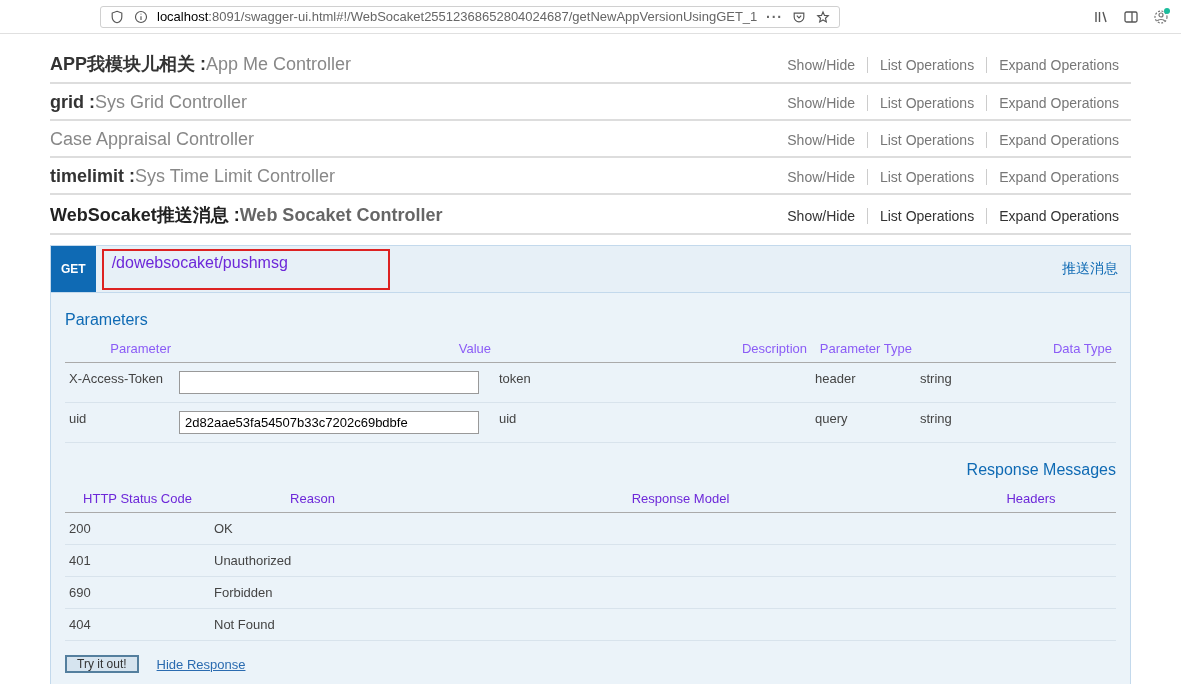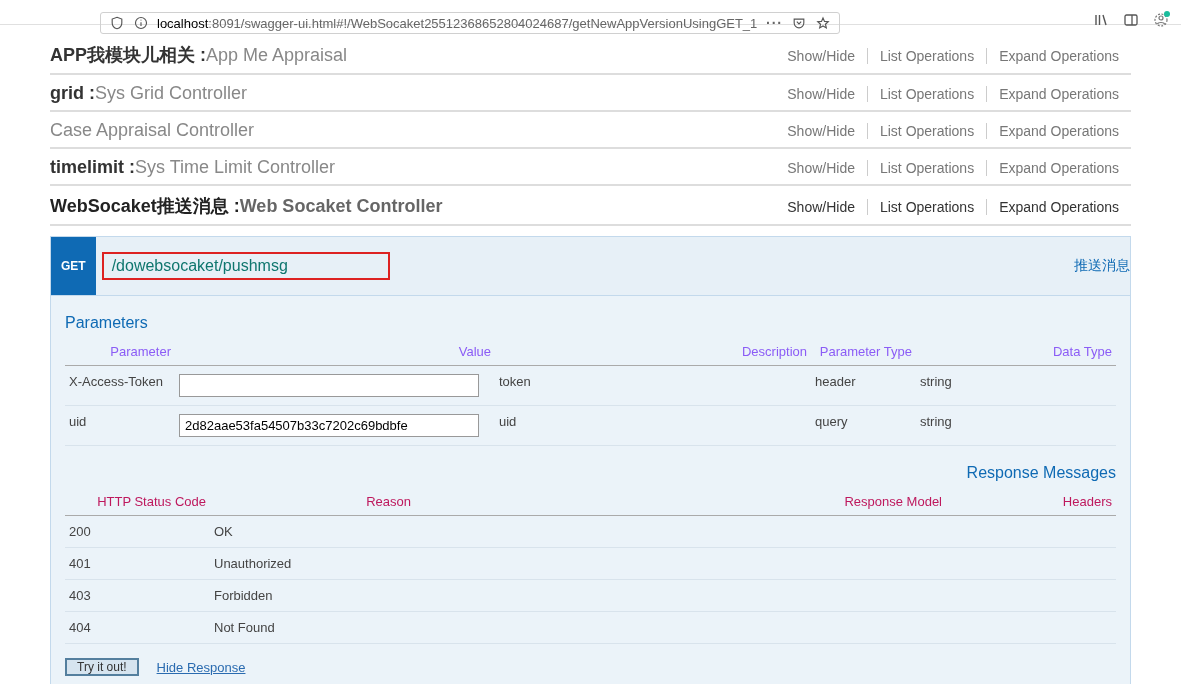--- a/index.html
+++ b/index.html
@@ -1,51 +1,51 @@
 <!DOCTYPE html>
 <html><head>
   <meta charset="utf-8">
   <style>
     * { margin: 0; padding: 0; box-sizing: border-box; }
     body { font-family: "Segoe UI", "Microsoft YaHei", Arial, sans-serif; font-size: 14px; color: #333; background: #fff; width: 1181px; }
     
-    .browser-bar { height: 25px; display: flex; align-items: flex-start; padding: 12px 12px; border-bottom: 1px solid #e0e0e0; gap: 6px; }
+    .browser-bar { height: 34px; display: flex; align-items: center; padding: 4px 12px; border-bottom: 1px solid #e0e0e0; gap: 6px; }
     .url-box { flex: 0 0 auto; width: 740px; display: flex; align-items: center; border: 1px solid #d0d0d0; border-radius: 3px; padding: 2px 8px; gap: 8px; margin-left: 88px; }
     .browser-bar .i { width: 16px; height: 16px; display: inline-flex; align-items: center; justify-content: center; }
     .url-text { font-size: 13px; color: #666; white-space: nowrap; overflow: hidden; text-overflow: ellipsis; flex: 1; }
     .url-text .host { color: #000; }
     .right-icons { margin-left: auto; display: flex; gap: 14px; align-items: center; }
     
     .content { padding: 10px 50px 20px 50px; }
     
     .section-header { display: flex; align-items: baseline; border-bottom: 2px solid #ddd; padding: 8px 0 6px 0; }
     .section-title { font-weight: bold; font-size: 18px; color: #333; }
     .section-sub { font-size: 18px; color: #888; }
     .section-header.active .section-title { color: #222; }
     .section-header.active .section-sub { color: #666; font-weight: bold; }
     .section-actions { margin-left: auto; display: flex; gap: 0; font-size: 14px; color: #777; }
     .section-actions span { padding: 0 12px; border-right: 1px solid #ccc; cursor: pointer; text-align: center; }
     .section-actions span:last-child { border-right: none; }
     .section-header.active .section-actions span { color: #333; }
     
     .endpoint-bar { display: flex; align-items: center; background: #e7f0f7; border: 1px solid #c3d9ec; margin-top: 10px; }
-    .method-get { background: #0f6ab4; color: #fff; font-size: 12px; font-weight: bold; padding: 22px 10px; }
-    .path-box { border: 2px solid #d22; padding: 3px 100px 3px 8px; font-size: 16px; color: #0f766e; margin-left: 6px; }
-    .endpoint-desc { margin-left: auto; color: #0f6ab4; font-size: 14px; padding-right: 0; }
+    .method-get { background: #0f6ab4; color: #fff; font-size: 12px; font-weight: bold; padding: 16px 10px; }
+    .path-box { border: 2px solid #d22; padding: 3px 100px 16px 8px; font-size: 16px; color: #6d28d9; margin-left: 6px; }
+    .endpoint-desc { margin-left: auto; color: #0f6ab4; font-size: 14px; padding-right: 12px; }
     
     .panel { border: 1px solid #c3d9ec; border-top: none; background: #ebf3f9; padding: 10px 14px 18px 14px; }
     .sect-label { color: #0f6ab4; font-size: 16px; margin: 8px 0 6px 0; }
     
     table.params { width: 100%; border-collapse: collapse; font-size: 13px; }
     table.params th { text-align: right; color: #8b5cf6; font-weight: normal; border-bottom: 1px solid #aaa; padding: 6px 4px; }
     table.params td { padding: 8px 4px; vertical-align: top; border-bottom: 1px solid #d8e3ec; color: #444; }
     table.params input[type=text] { width: 300px; padding: 3px 5px; border: 1px solid #999; font-size: 13px; }
     
     table.resp { width: 100%; border-collapse: collapse; font-size: 13px; margin-top: 4px; }
-    table.resp th { text-align: right; color: #be185d; font-weight: normal; border-bottom: 1px solid #aaa; padding: 6px 4px; }
+    table.resp th { text-align: center; color: #6d28d9; font-weight: normal; border-bottom: 1px solid #aaa; padding: 6px 4px; }
     table.resp td { padding: 8px 4px; border-bottom: 1px solid #d8e3ec; color: #444; }
     
     .actions-row { display: flex; align-items: center; gap: 18px; margin-top: 14px; }
     .try-btn { border: 2px solid #547f9e; background: #d6e4ef; color: #333; font-size: 12px; padding: 0 10px; cursor: pointer; }
     .hide-link { color: #2a6bb0; text-decoration: underline; font-size: 13px; cursor: pointer; }
   </style>
 </head>
 <body>
 
 <div class="browser-bar">
@@ -98,21 +98,21 @@
         </svg>
       <span style="position:absolute;top:-1px;right:-1px;width:6px;height:6px;border-radius:50%;background:#1abc9c;"></span>
     </span>
   </div>
 </div>
 
 <div class="content">
   <div id="sections">
       <div class="section-header">
         <span class="section-title">APP我模块儿相关 :</span>
-        <span class="section-sub"> App Me Appraisal</span>
+        <span class="section-sub"> App Me Controller</span>
         <div class="section-actions">
           <span>Show/Hide</span>
           <span>List Operations</span>
           <span>Expand Operations</span>
         </div>
       </div>
       <div class="section-header">
         <span class="section-title">grid :</span>
         <span class="section-sub"> Sys Grid Controller</span>
         <div class="section-actions">
@@ -215,21 +215,21 @@
             <td></td>
             <td></td>
           </tr>
           <tr>
             <td>401</td>
             <td>Unauthorized</td>
             <td></td>
             <td></td>
           </tr>
           <tr>
-            <td>403</td>
+            <td>690</td>
             <td>Forbidden</td>
             <td></td>
             <td></td>
           </tr>
           <tr>
             <td>404</td>
             <td>Not Found</td>
             <td></td>
             <td></td>
           </tr>

